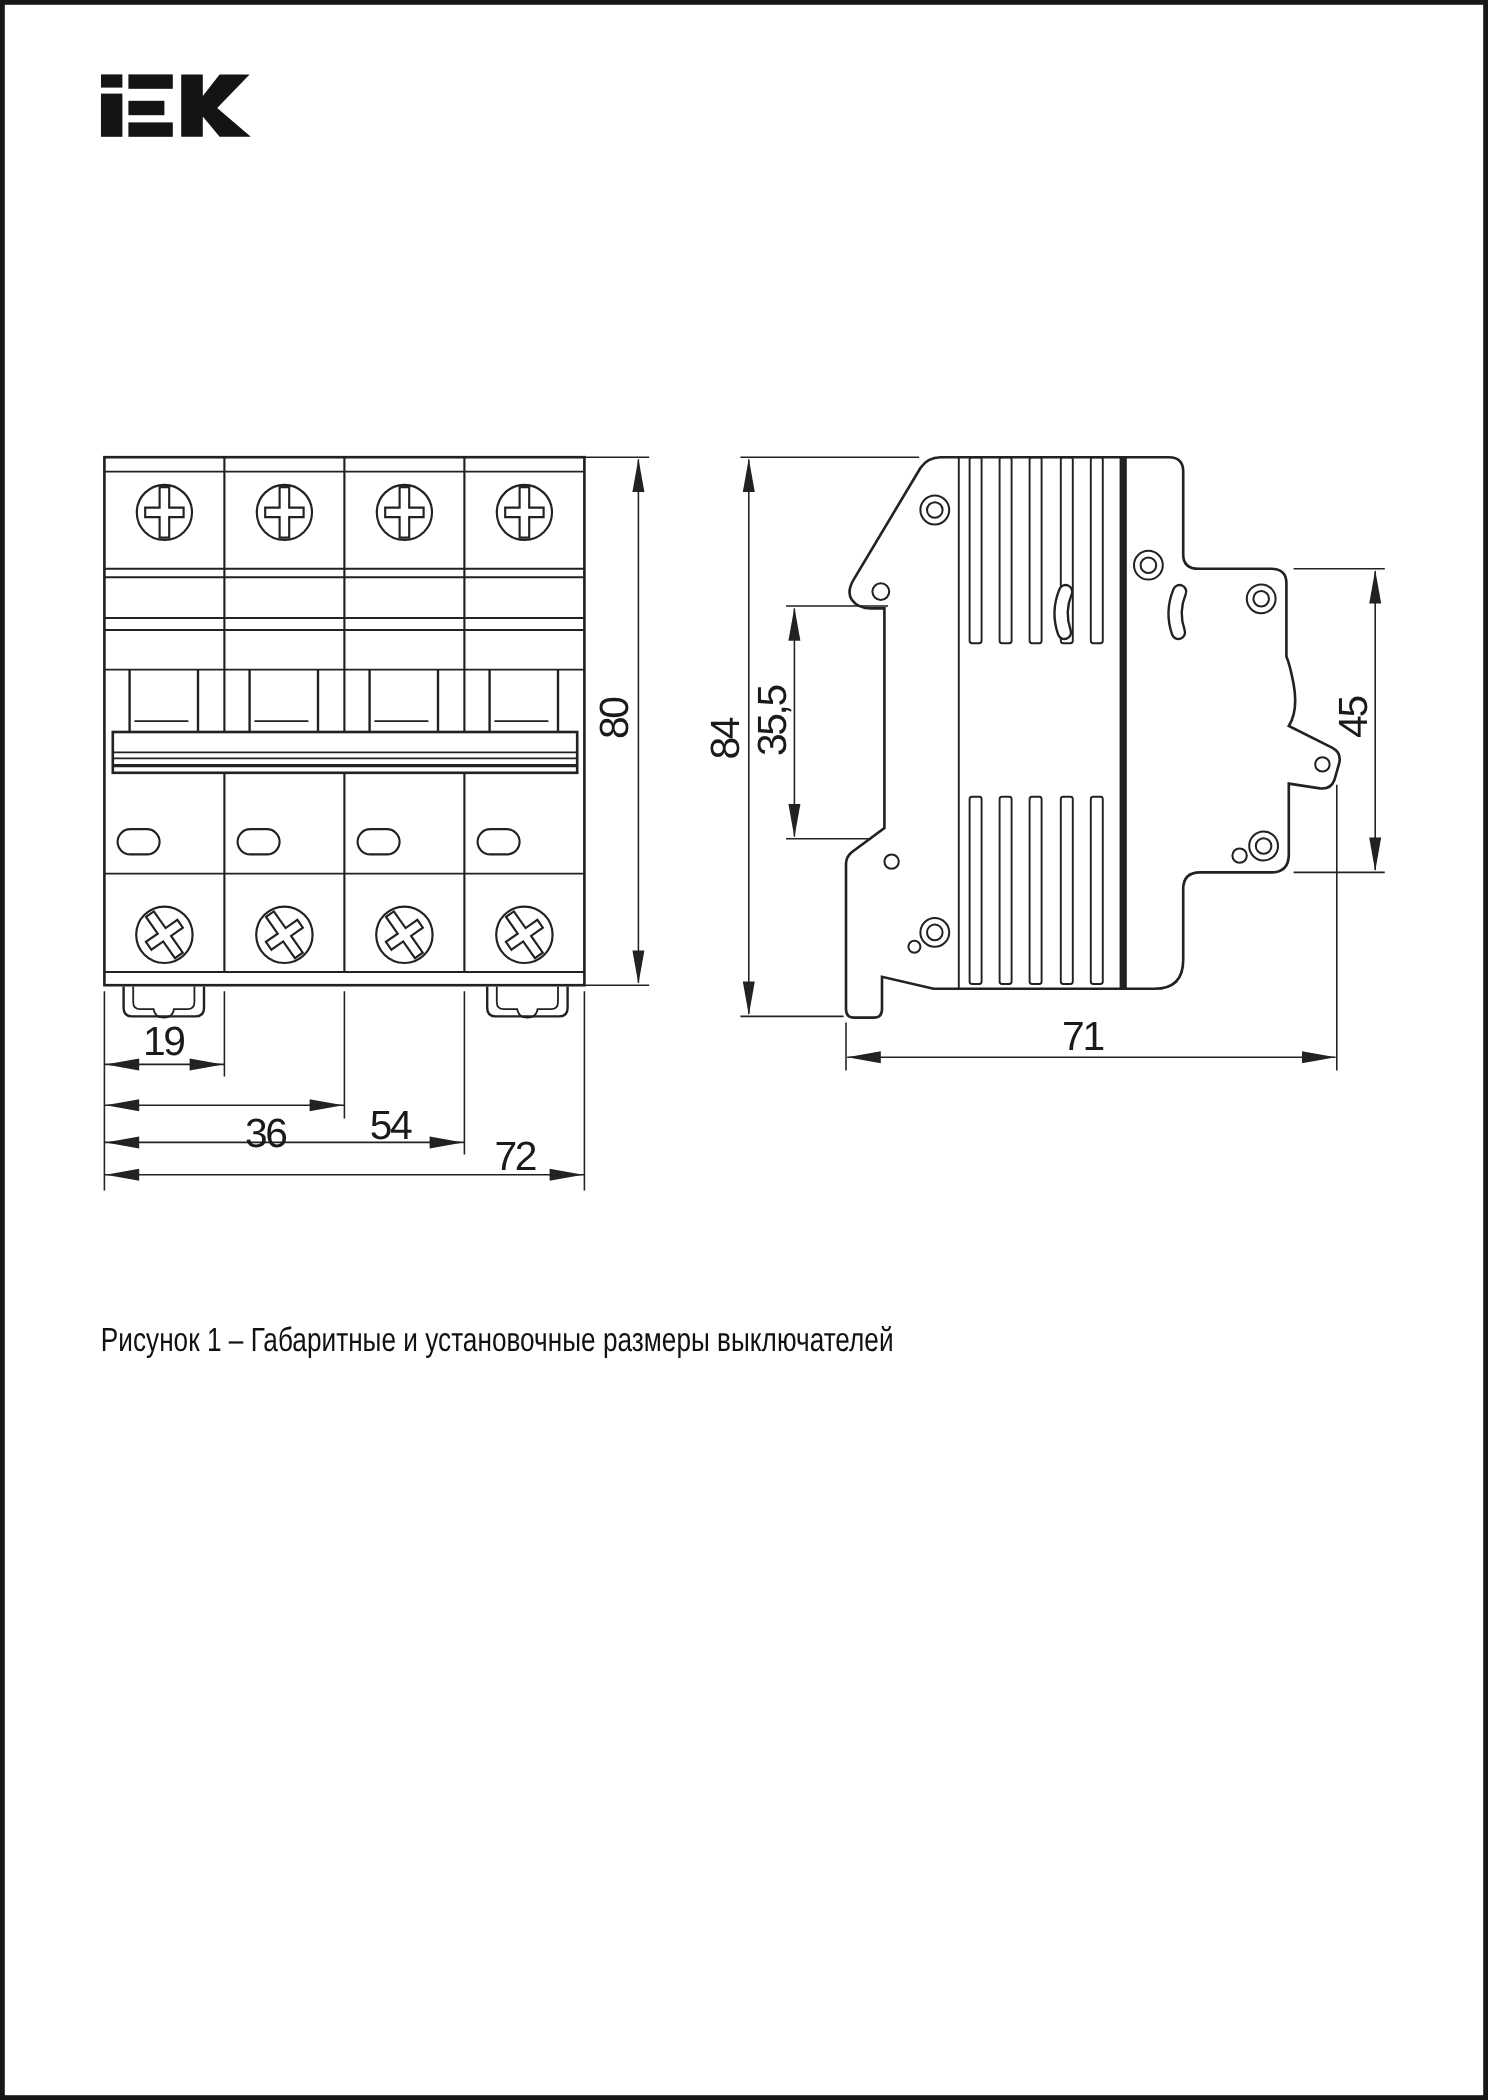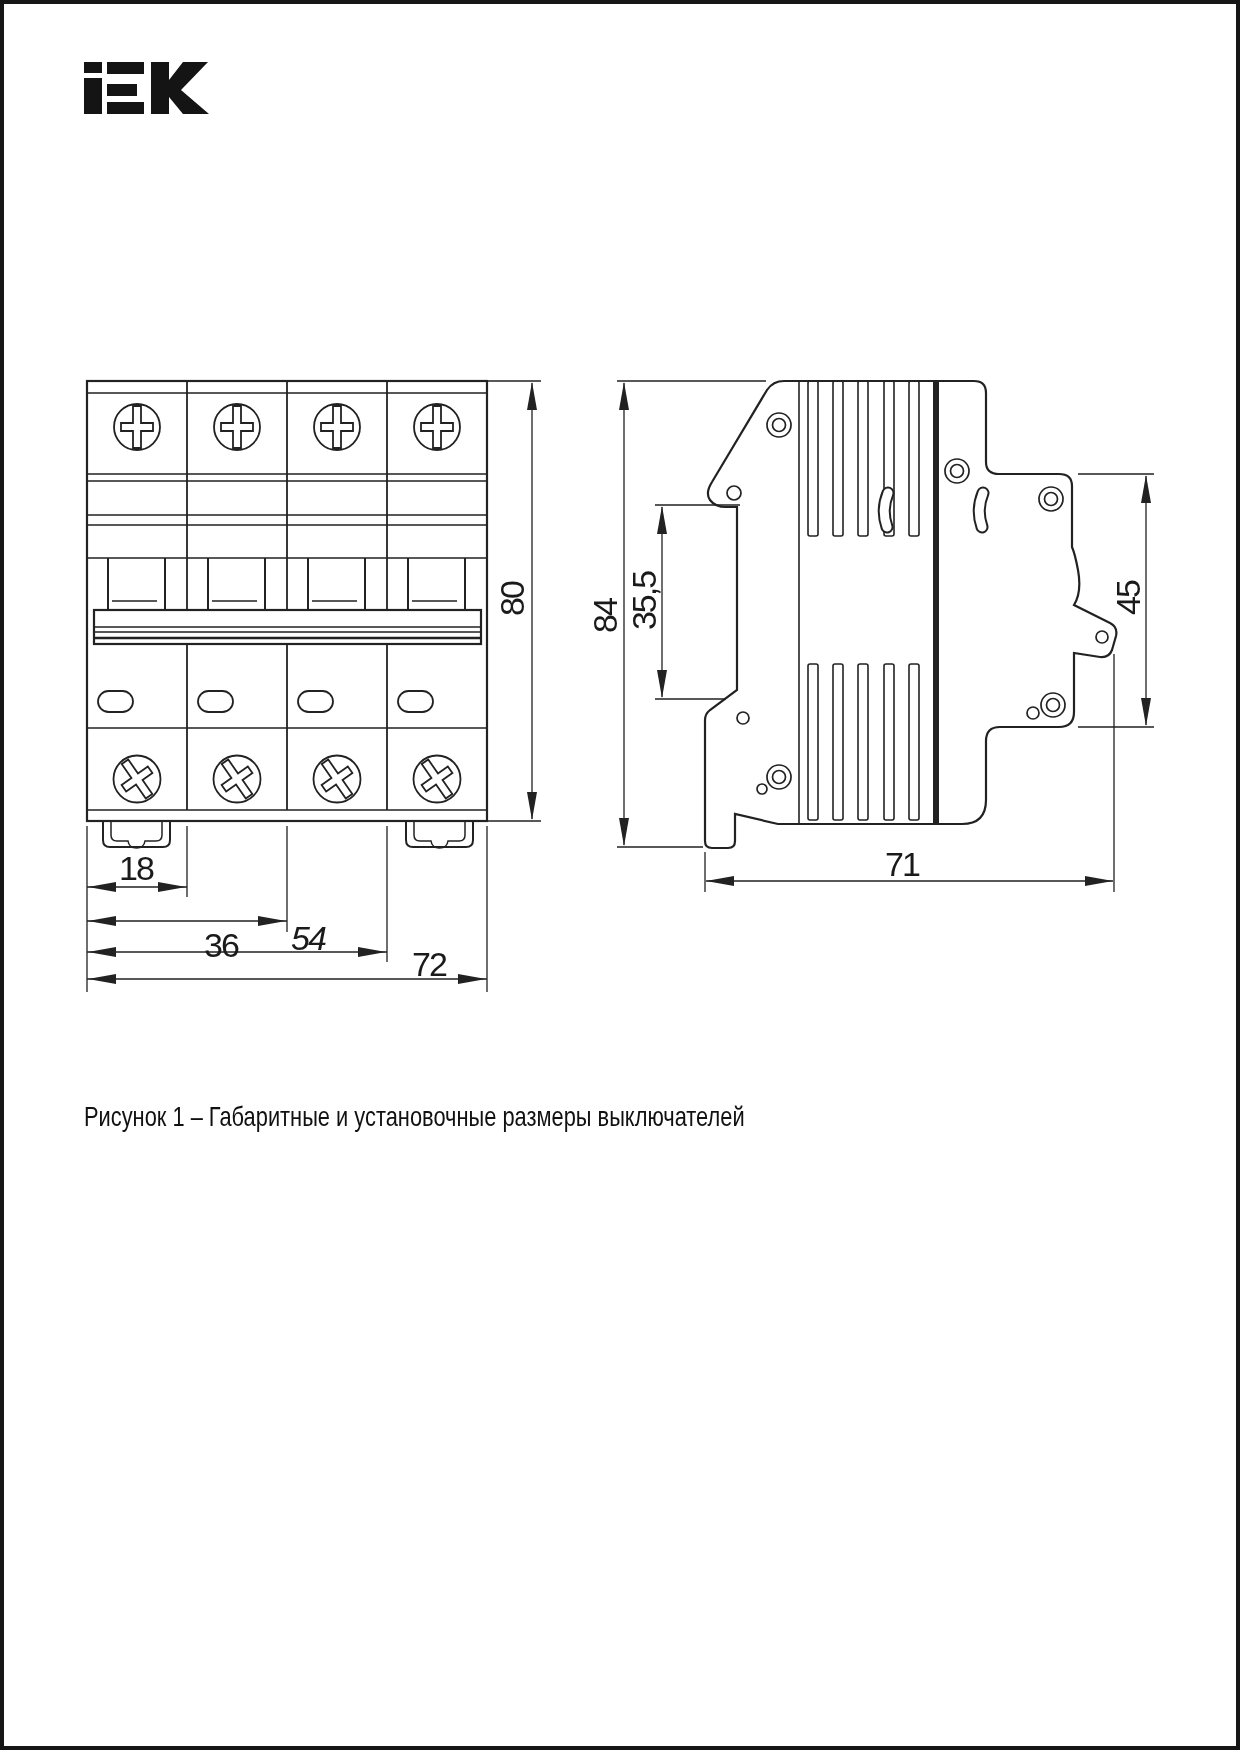--- a/index.html
+++ b/index.html
@@ -202,23 +202,23 @@
       <use href="#aU" x="658" y="502"></use>
         <use href="#aD" x="658" y="694"></use>
       <use href="#aU" x="1142" y="471"></use>
         <use href="#aD" x="1142" y="722"></use>
       <use href="#aL" x="702" y="877"></use>
         <use href="#aR" x="1109" y="877"></use>
     </g>
   </svg>
 
   <div class="dim v" style="left:508px;top:595px;">80</div>
-  <div class="dim" style="left:132px;top:864px;">18</div>
+  <div class="dim" style="left:132px;top:864px;">19</div>
   <div class="dim" style="left:217px;top:901px;margin-top:40px;">36</div>
-  <div class="dim" style="left:304px;top:934px;font-style:italic;">54</div>
+  <div class="dim" style="left:321px;top:934px;">54</div>
   <div class="dim" style="left:425px;top:960px;">72</div>
 
   <div class="dim v" style="left:601px;top:612px;">84</div>
   <div class="dim v" style="left:640px;top:597px;">35,5</div>
   <div class="dim v" style="left:1124px;top:594px;">45</div>
   <div class="dim" style="left:898px;top:860px;text-align:right;">71</div>
 
   <div class="caption">Рисунок 1 – Габаритные и установочные размеры выключателей</div>
 
 </div>

